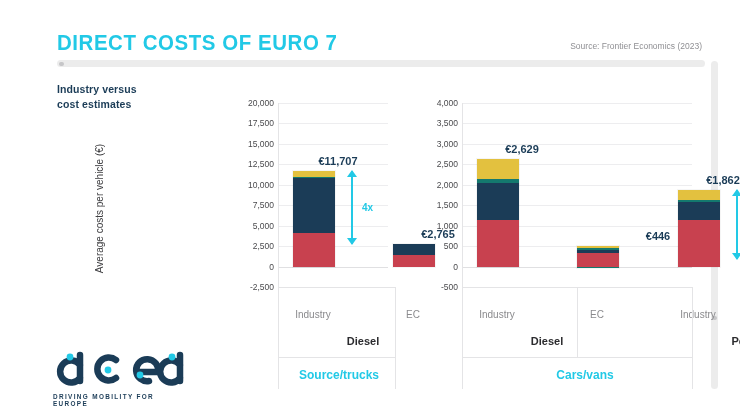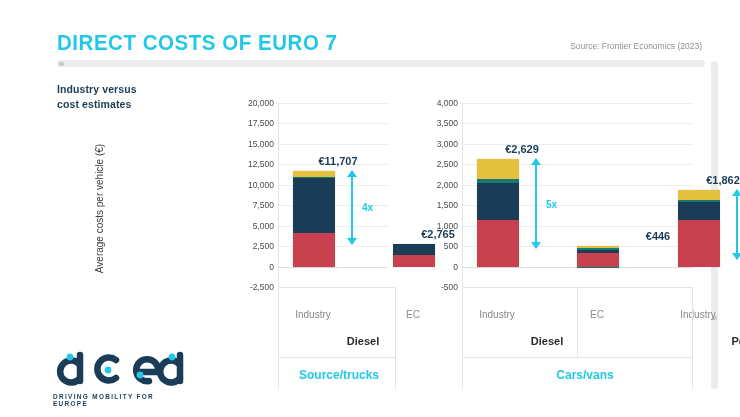--- a/index.html
+++ b/index.html
@@ -245,26 +245,20 @@
             <div class="seg" style="background: rgb(20, 121, 110); top: 20.1173px; height: 1.88089px;"></div>
           </div>
           <div class="bar-value" style="left: 135px; top: 127.438px; margin-left: 36px;">€446</div>
           <div class="bar" style="left: 215px; width: 42px; top: 87.4204px; height: 76.1351px;">
             <div class="seg" style="background: rgb(200, 65, 79); top: 29.9307px; height: 46.2044px;"></div>
             <div class="seg" style="background: rgb(27, 60, 87); top: 11.1218px; height: 18.8089px;"></div>
             <div class="seg" style="background: rgb(20, 121, 110); top: 9.48622px; height: 1.63556px;"></div>
             <div class="seg" style="background: rgb(227, 193, 63); top: 0px; height: 9.48622px;"></div>
           </div>
           <div class="bar-value" style="left: 236px; top: 71.4204px;">€1,862</div>
-          <div class="arrow-wrap" style="left: 66px; width: 14px; top: 56.0587px; height: 89.2604px;">
-            <div class="arrow-line"></div>
-            <div class="arrow-head up"></div>
-            <div class="arrow-head down"></div>
-            <div class="arrow-label">5x</div>
-          </div>
           <div class="arrow-wrap" style="left: 267px; width: 14px; top: 87.4204px; height: 68.6116px;">
             <div class="arrow-line"></div>
             <div class="arrow-head up"></div>
             <div class="arrow-head down"></div>
           </div>
         </div>
       </div>
       <div class="fuel-label" style="left: 547px; top: 335px;">Diesel</div>
       <div class="fuel-label" style="left: 747px; top: 335px;">Petrol</div>
       <div class="group-label" style="left: 585px; top: 368px;">Cars/vans</div>

